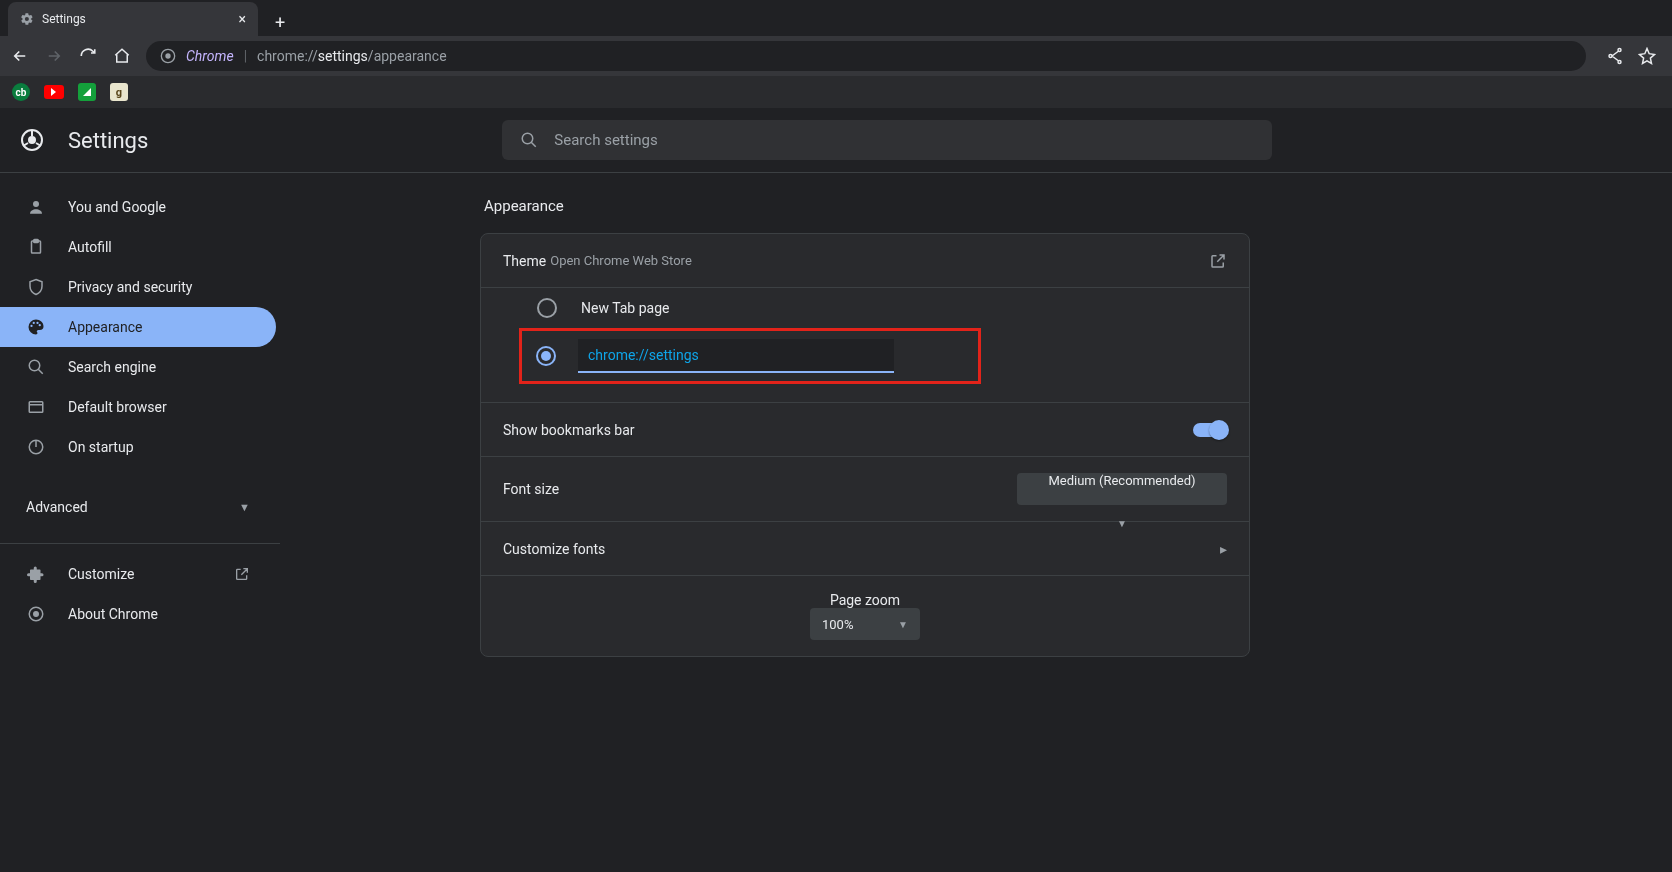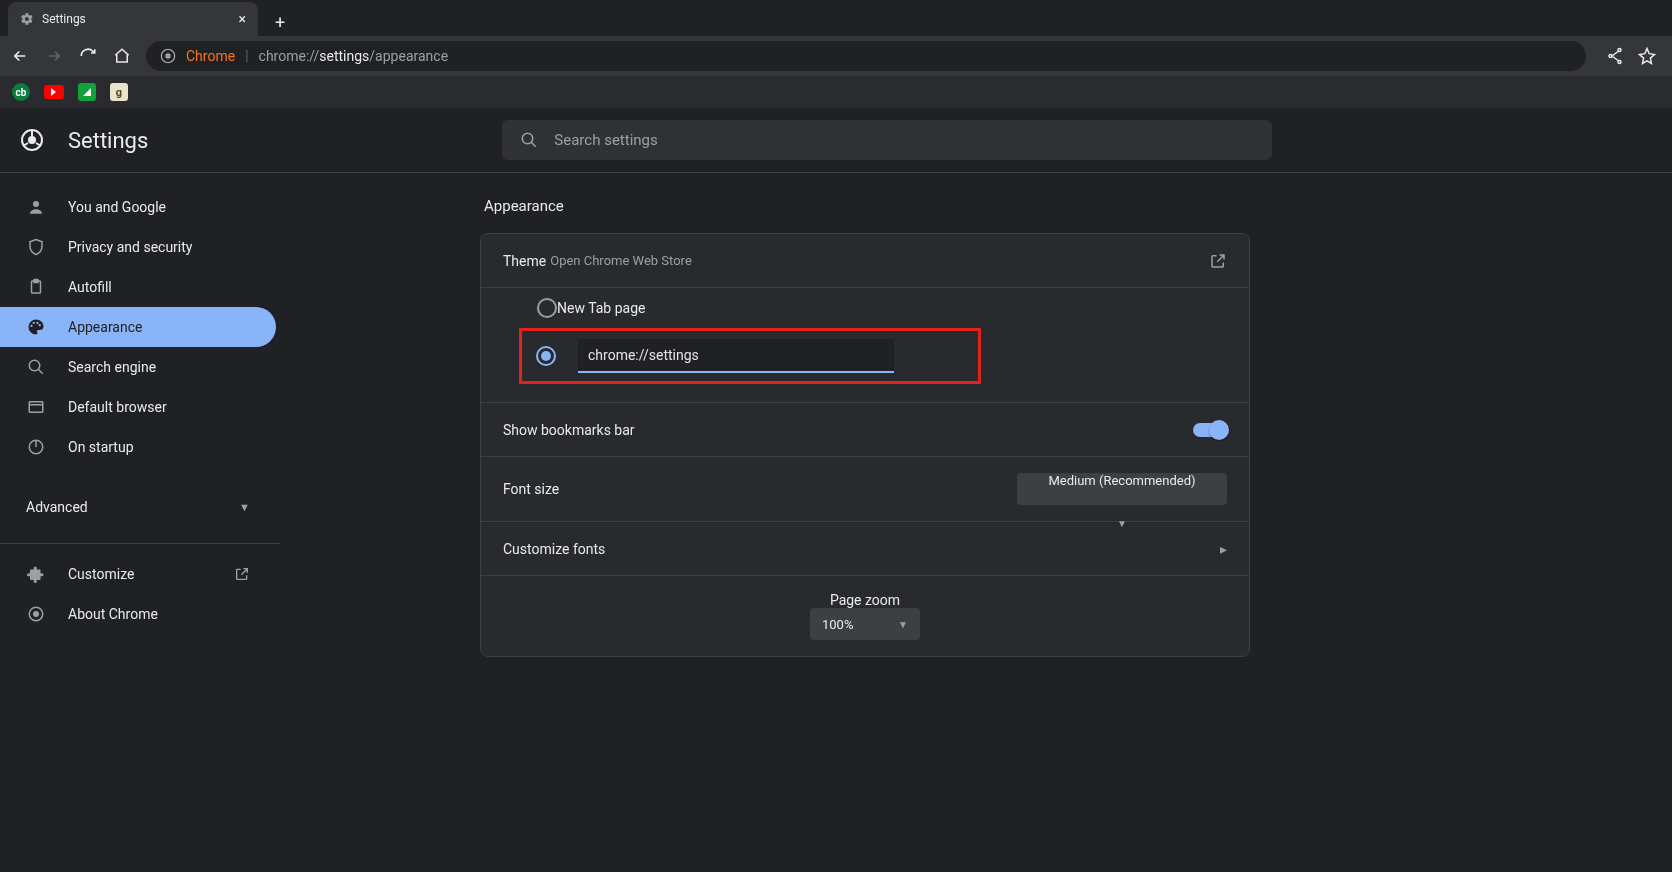--- a/index.html
+++ b/index.html
@@ -10,21 +10,21 @@
   .tab { background: #35363a; height: 34px; display: flex; align-items: center; padding: 0 12px; border-radius: 8px 8px 0 0; width: 250px; gap: 8px; color: #e8eaed; font-size: 12px; }
   .tab .gear { width:14px; height:14px; }
   .tab-title { flex:1; }
   .tab-close { font-size:14px; cursor:pointer; }
   .new-tab { width:28px; height:28px; display:flex; align-items:center; justify-content:center; margin-left:8px; font-size:18px; color:#e8eaed; }
 
   .toolbar { height: 40px; background: #35363a; display:flex; align-items:center; padding: 0 10px; gap: 14px; }
   .nav-btn { width:20px; height:20px; display:flex; align-items:center; justify-content:center; color:#9aa0a6; }
   .nav-btn.enabled { color:#e8eaed; }
   .omnibox { flex:1; height:30px; background:#202124; border-radius:15px; display:flex; align-items:center; padding:0 14px; gap:10px; color:#9aa0a6; font-size:14px; }
-  .omnibox .chrome-label { color:#f97316; }
+  .omnibox .chrome-label { color:#c4b5fd;font-style:italic; }
   .omnibox .sep { color:#5f6368; }
   .omnibox .url-bold { color:#e8eaed; }
   .toolbar-right { display:flex; gap:14px; padding:0 6px; color:#e8eaed; }
 
   .bookmarks-bar { height:32px; background:#2a2b2e; display:flex; align-items:center; padding:0 12px; gap:14px; }
   .bm { width:18px; height:18px; border-radius:50%; display:flex; align-items:center; justify-content:center; font-size:10px; font-weight:bold; }
   .bm.cb { background:#0a7d3e; color:white; }
   .bm.yt { background:#ff0000; border-radius:3px; width:20px; height:14px; position:relative; }
   .bm.yt::after { content:''; position:absolute; left:7px; top:3px; border-left:5px solid white; border-top:4px solid transparent; border-bottom:4px solid transparent; }
   .bm.gr { background:#14a03b; border-radius:3px; }
@@ -69,27 +69,27 @@
   .toggle { width:34px; height:14px; background:#8ab4f8; border-radius:7px; position:relative; }
   .toggle::after { content:''; position:absolute; right:-2px; top:-3px; width:20px; height:20px; background:#8ab4f8; border-radius:50%; box-shadow:0 1px 2px rgba(0,0,0,0.4); }
 
   .select { background:#3c4043; height:32px; border-radius:4px; display:flex; align-items:center; padding:0 12px; gap:30px; font-size:13px; color:#e8eaed; min-width:110px; justify-content:space-between; }
   .select.wide { min-width:210px;flex-direction:column; }
   .select .down { font-size:10px; color:#9aa0a6; }
 
   .home-block { padding:0 22px 18px 22px; border-bottom:1px solid #3c4043; }
   .home-header { padding:16px 0 10px 0; display:flex; justify-content:space-between; align-items:center; }
   .home-header .left { display:flex; flex-direction:column; gap:4px; }
-  .radio-row { display:flex; align-items:center; padding:10px 0 10px 34px; }
+  .radio-row { display:flex; align-items:center; gap:24px; padding:10px 0 10px 34px; }
   .radio { width:20px; height:20px; border:2px solid #9aa0a6; border-radius:50%; flex-shrink:0; }
   .radio.checked { border-color:#8ab4f8; display:flex; align-items:center; justify-content:center; }
   .radio.checked::after { content:''; width:10px; height:10px; background:#8ab4f8; border-radius:50%; }
   .radio-label { font-size:14px; }
   .highlight-box { border:3px solid #e2231a; padding:8px 14px 8px 14px; margin-left:16px; display:flex; align-items:center; gap:22px; width:462px; }
-  .custom-input { background:#202124; border:none; border-bottom:2px solid #8ab4f8; color:#e5e5e5; font-size:14px; padding:8px 10px; width:316px; outline:none; }
+  .custom-input { background:#202124; border:none; border-bottom:2px solid #8ab4f8; color:#0ea5e9; font-size:14px; padding:8px 10px; width:316px; outline:none; }
 
   svg { display:block; }
 </style>
 </head>
 <body>
 
 <div class="tab-strip">
   <div class="tab">
     <svg class="gear" viewBox="0 0 24 24" fill="#9aa0a6">
         <path d="M19.14,12.94a7,7,0,0,0,.05-.94,7,7,0,0,0-.05-.94l2.11-1.65a.5.5,0,0,0,.12-.64l-2-3.46a.5.5,0,0,0-.61-.22l-2.49,1a7,7,0,0,0-1.62-.94l-.38-2.65A.5.5,0,0,0,13.79,2H9.79a.5.5,0,0,0-.49.42L8.92,5.07a7,7,0,0,0-1.62.94l-2.49-1a.5.5,0,0,0-.61.22l-2,3.46a.5.5,0,0,0,.12.64L4.43,11a7,7,0,0,0,0,1.88L2.32,14.53a.5.5,0,0,0-.12.64l2,3.46a.5.5,0,0,0,.61.22l2.49-1a7,7,0,0,0,1.62.94l.38,2.65a.5.5,0,0,0,.49.42h4a.5.5,0,0,0,.49-.42l.38-2.65a7,7,0,0,0,1.62-.94l2.49,1a.5.5,0,0,0,.61-.22l2-3.46a.5.5,0,0,0-.12-.64ZM11.79,15.5A3.5,3.5,0,1,1,15.29,12,3.5,3.5,0,0,1,11.79,15.5Z"></path>
@@ -184,33 +184,33 @@
             <svg width="18" height="18" viewBox="0 0 24 24" fill="#9aa0a6">
               <circle cx="12" cy="8" r="4"></circle>
               <path d="M4 21c0-4 4-6 8-6s8 2 8 6"></path>
             </svg>
           </span>
         <span>You and Google</span>
       </div>
       <div class="side-item">
         <span class="icon">
             <svg width="18" height="18" viewBox="0 0 24 24" fill="none" stroke="#9aa0a6" stroke-width="2">
-              <path d="M12 2l8 3v6c0 5-3.5 9-8 11-4.5-2-8-6-8-11V5z"></path>
-            </svg>
-          </span>
-        <span>Privacy and security</span>
-      </div>
-      <div class="side-item">
-        <span class="icon">
-            <svg width="18" height="18" viewBox="0 0 24 24" fill="none" stroke="#9aa0a6" stroke-width="2">
               <rect x="6" y="4" width="12" height="16" rx="1"></rect>
               <rect x="9" y="2" width="6" height="4" rx="1" fill="#9aa0a6"></rect>
             </svg>
           </span>
         <span>Autofill</span>
+      </div>
+      <div class="side-item">
+        <span class="icon">
+            <svg width="18" height="18" viewBox="0 0 24 24" fill="none" stroke="#9aa0a6" stroke-width="2">
+              <path d="M12 2l8 3v6c0 5-3.5 9-8 11-4.5-2-8-6-8-11V5z"></path>
+            </svg>
+          </span>
+        <span>Privacy and security</span>
       </div>
       <div class="side-item active">
         <span class="icon">
             <svg width="18" height="18" viewBox="0 0 24 24" fill="#202124">
               <path d="M12 2a10 10 0 0 0 0 20c1 0 2-1 2-2s-1-1-1-2 1-2 2-2h2a5 5 0 0 0 5-5c0-5-4.5-9-10-9zM6 12a1.5 1.5 0 1 1 1.5-1.5A1.5 1.5 0 0 1 6 12zm3-4a1.5 1.5 0 1 1 1.5-1.5A1.5 1.5 0 0 1 9 8zm5 0a1.5 1.5 0 1 1 1.5-1.5A1.5 1.5 0 0 1 14 8zm3 3a1.5 1.5 0 1 1 1.5-1.5A1.5 1.5 0 0 1 17 11z"></path>
             </svg>
           </span>
         <span>Appearance</span>
       </div>
       <div class="side-item">

